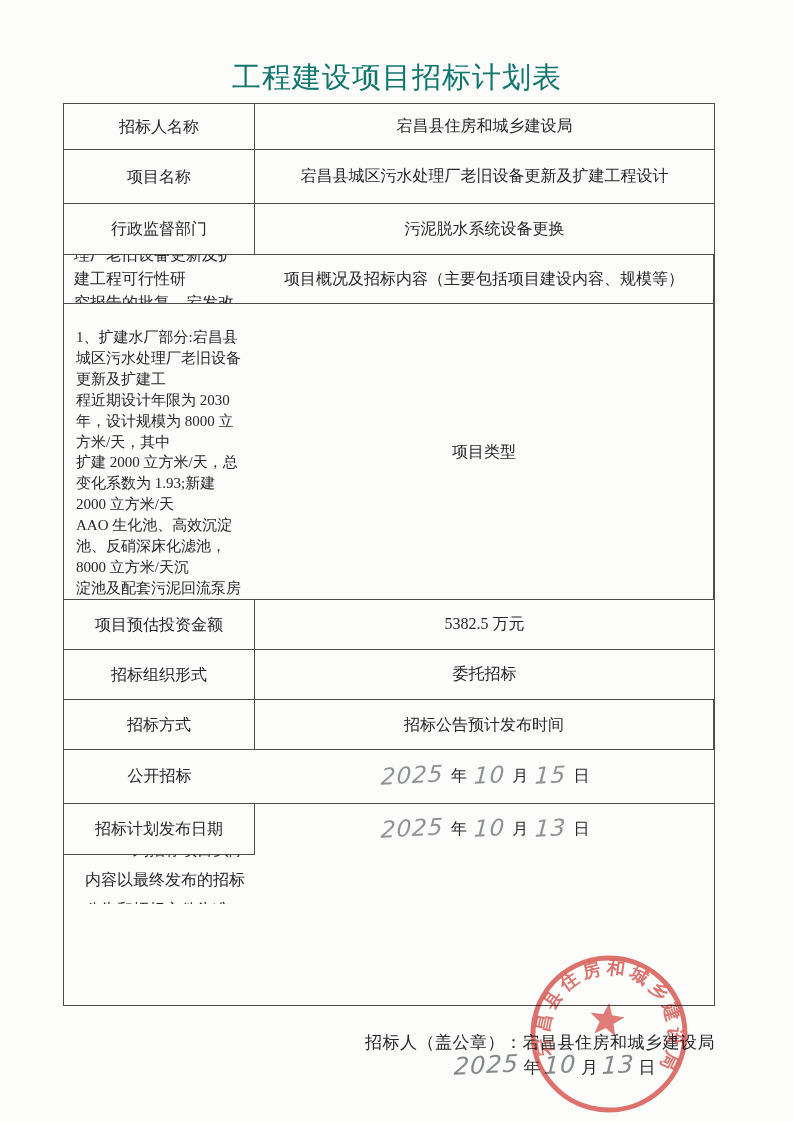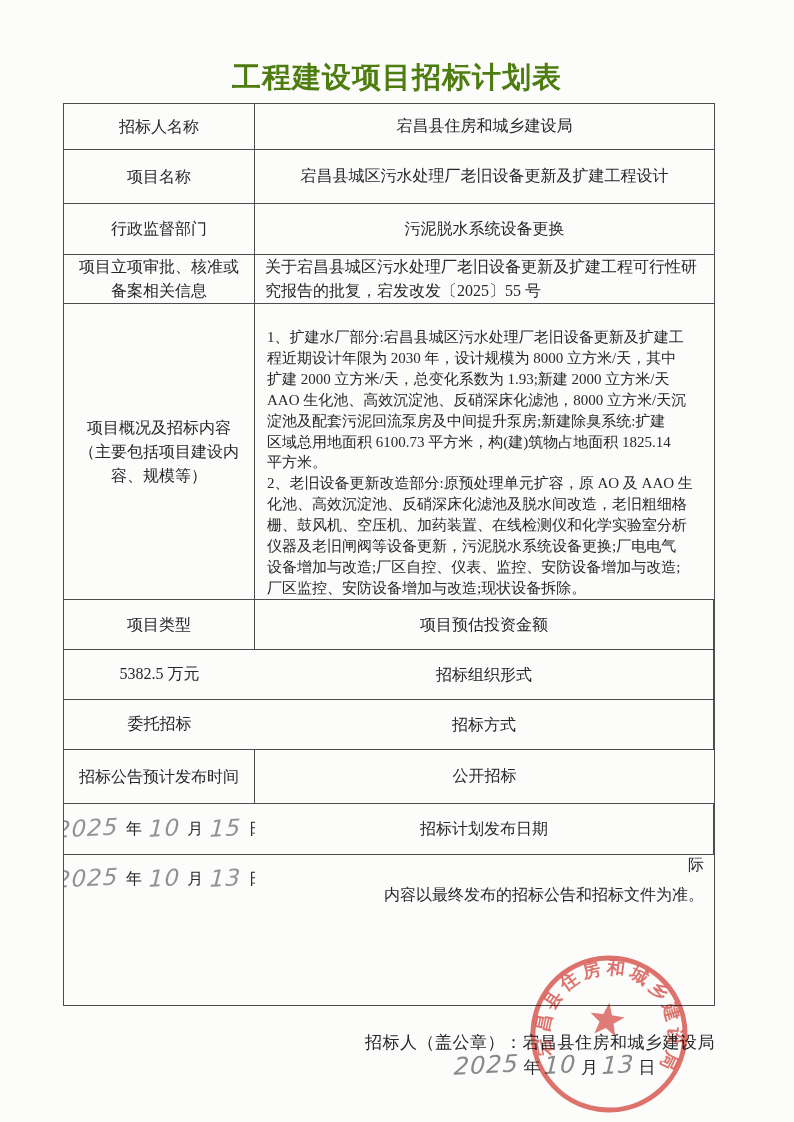--- a/index.html
+++ b/index.html
@@ -3,21 +3,21 @@
 <meta charset="utf-8">
 <style>
   html,body{margin:0;padding:0;background:#e8e8e8;}
   .page{
     position:relative;width:794px;height:1122px;margin:0 auto;
     background:#fcfcfb;overflow:hidden;
     font-family:"Liberation Serif","DejaVu Serif",serif;color:#26272a;
   }
   .title{
     position:absolute;top:58px;left:0;width:100%;text-align:center;
-    font-size:29px;font-weight:bold;letter-spacing:1px;color:#4d7c0f;
+    font-size:29px;font-weight:normal;letter-spacing:1px;color:#0f766e;
   }
   .tbl{
     position:absolute;left:63px;top:103px;width:650px;
     display:grid;grid-template-columns:191px 459px;
     grid-template-rows:45px 54px 51px 49px 296px 50px 50px 50px 54px 51px 50px 101px;
     border:1px solid #4d4d4d;box-sizing:content-box;
   }
   .cell{
     box-sizing:border-box;font-size:16px;overflow:hidden;
     border-top:1px solid #4d4d4d;
@@ -69,21 +69,20 @@
   <div class="tbl">
     <div class="cell lbl first">招标人名称</div>
     <div class="cell val first">宕昌县住房和城乡建设局</div>
 
     <div class="cell lbl">项目名称</div>
     <div class="cell val">宕昌县城区污水处理厂老旧设备更新及扩建工程设计</div>
 
     <div class="cell lbl">行政监督部门</div>
     <div class="cell val">污泥脱水系统设备更换</div>
 
-    <div class="cell lbl">项目立项审批、核准或备案相关信息</div>
     <div class="cell val left">关于宕昌县城区污水处理厂老旧设备更新及扩建工程可行性研
 究报告的批复，宕发改发〔2025〕55 号</div>
 
     <div class="cell lbl">项目概况及招标内容（主要包括项目建设内容、规模等）</div>
     <div class="cell val para">1、扩建水厂部分:宕昌县城区污水处理厂老旧设备更新及扩建工
 程近期设计年限为 2030 年，设计规模为 8000 立方米/天，其中
 扩建 2000 立方米/天，总变化系数为 1.93;新建 2000 立方米/天
 AAO 生化池、高效沉淀池、反硝深床化滤池，8000 立方米/天沉
 淀池及配套污泥回流泵房及中间提升泵房;新建除臭系统:扩建
 区域总用地面积 6100.73 平方米，构(建)筑物占地面积 1825.14

